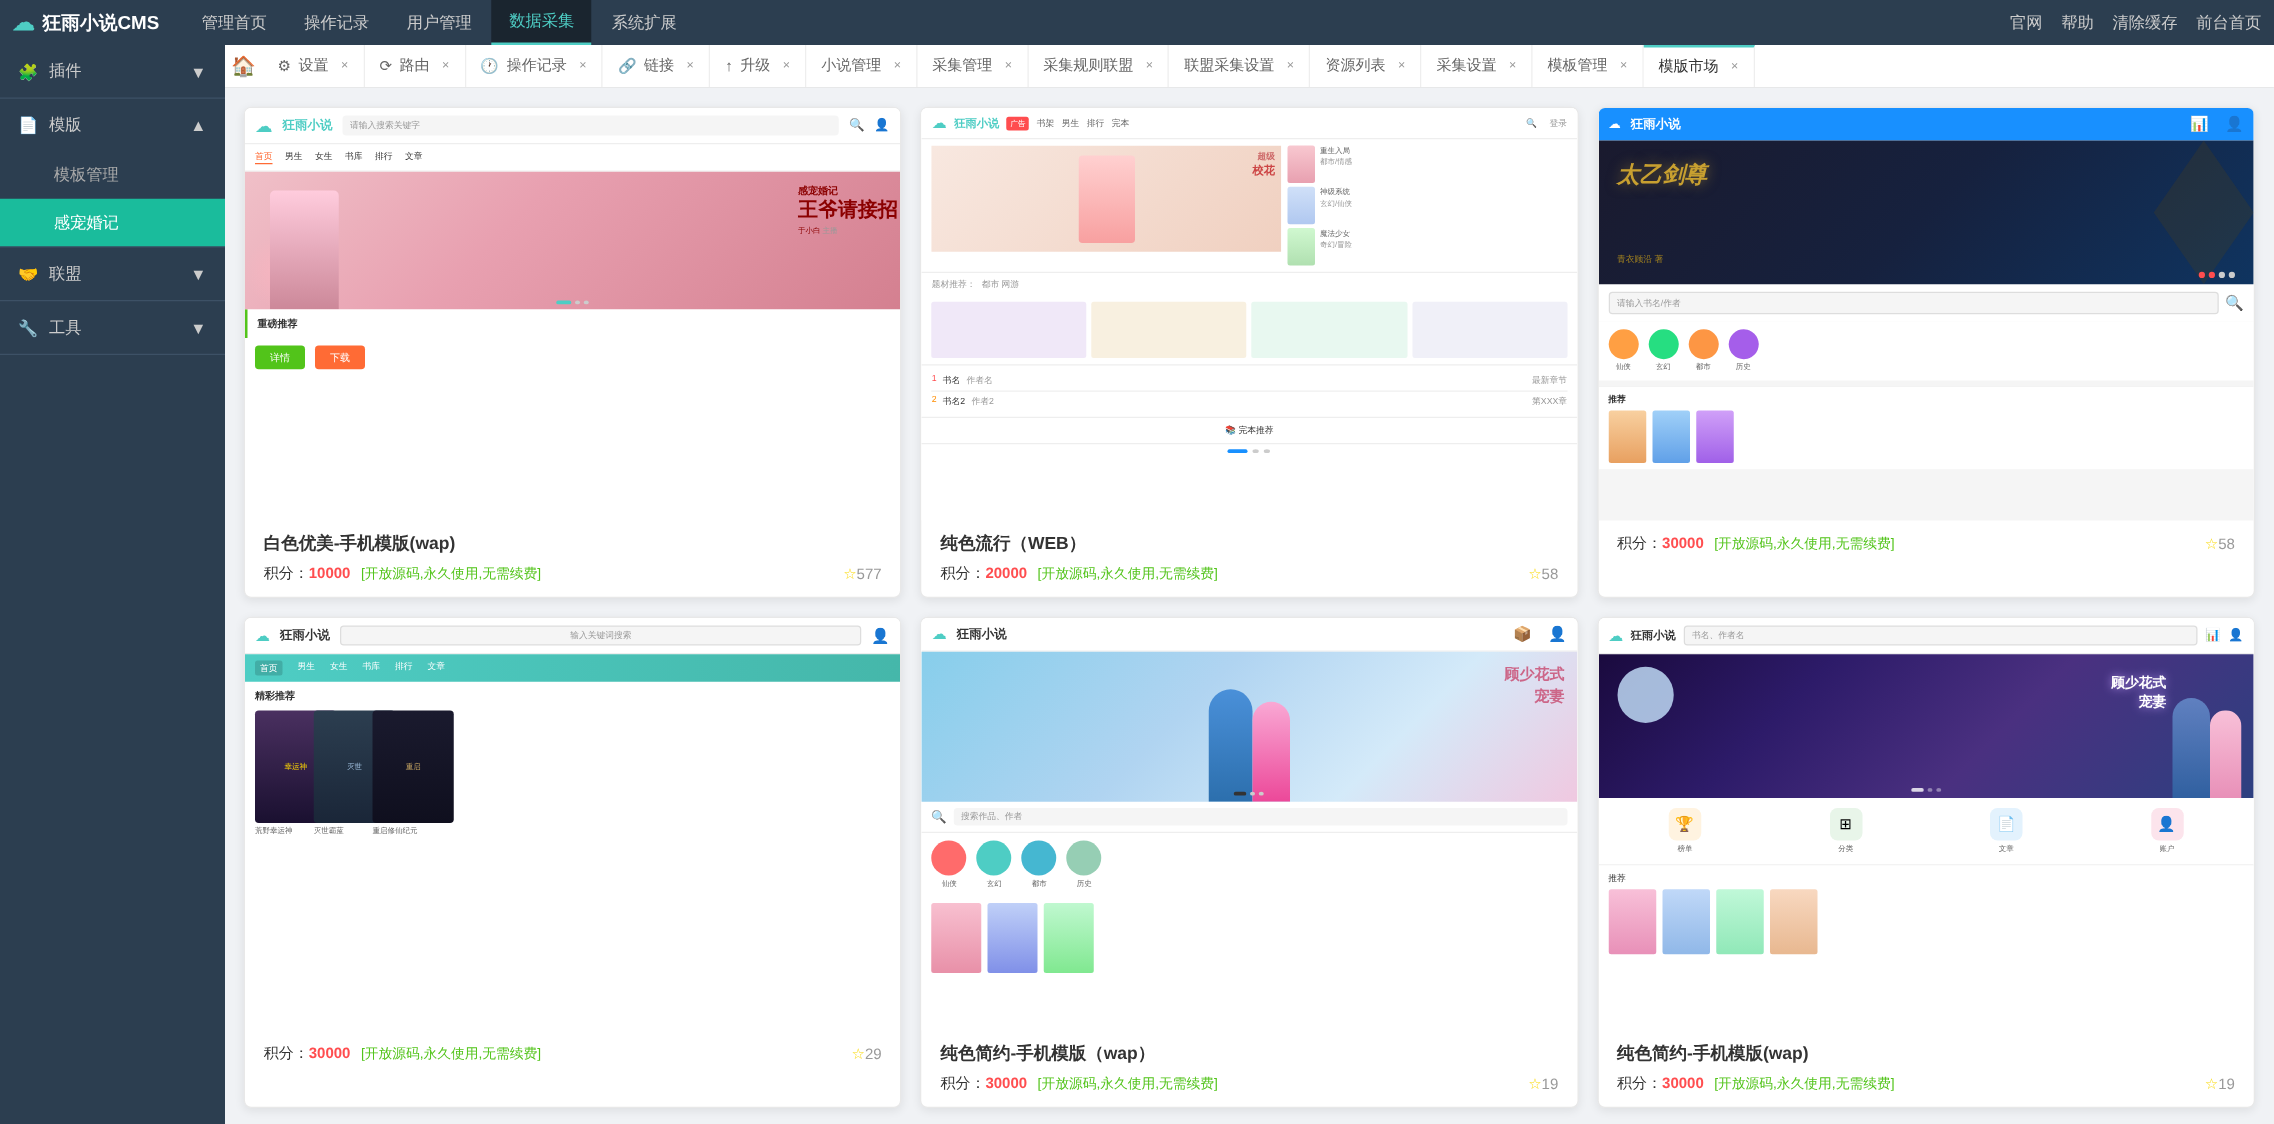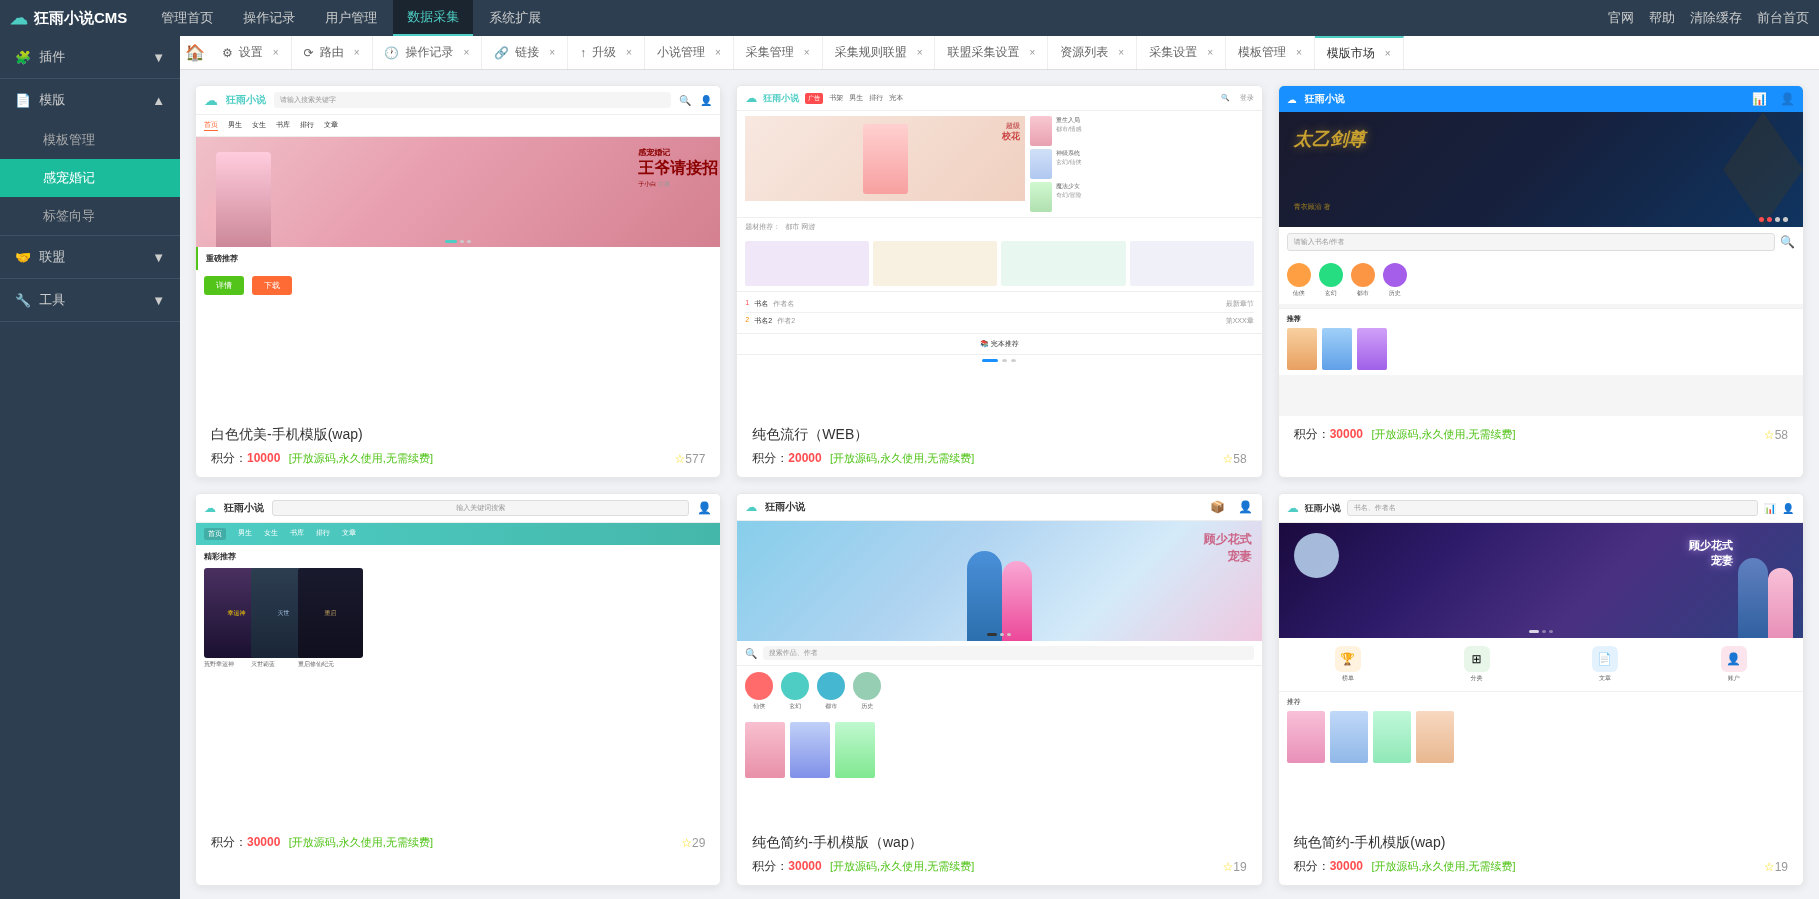--- a/index.html
+++ b/index.html
@@ -64,21 +64,21 @@
     
     .template-card {
       background: #fff; border-radius: 6px; overflow: hidden;
       box-shadow: 0 2px 8px rgba(0,0,0,0.08); border: 1px solid #e8e8e8;
     }
     .template-preview {
       width: 100%; height: 330px; overflow: hidden; position: relative;
       background: #f5f5f5;
     }
     .template-card-footer { padding: 10px 15px; }
-    .template-card-title { font-size: 14px; color: #333; margin-bottom: 6px; font-weight: normal; }
+    .template-card-title { font-size: 14px; color: #333; margin-bottom: 6px; font-weight: bold; }
     .template-card-meta { display: flex; align-items: center; justify-content: space-between; }
     .template-score { color: #333; font-size: 12px; }
     .template-score .score-val { color: #ff4d4f; font-weight: bold; }
     .template-score .score-tag { color: #52c41a; font-size: 11px; margin-left: 5px; }
     .template-stars { color: #999; font-size: 12px; }
     .template-stars .star { color: #fadb14; }
 
     
     .preview-1 { background: #fff; font-size: 8px; }
     .p1-header { display: flex; align-items: center; padding: 6px 8px; background: #fff; border-bottom: 1px solid #eee; gap: 8px; }
@@ -177,24 +177,20 @@
       </div>
       <span>▲</span>
     </div>
     <div class="sidebar-item">
       <span></span>
       <span>模板管理</span>
     </div>
     <div class="sidebar-item active">
       <span></span>
       <span>感宠婚记</span>
-    </div>
-    <div class="sidebar-item">
-      <span></span>
-      <span>标签向导</span>
     </div>
   </div>
   <div class="sidebar-section">
     <div class="sidebar-header">
       <div class="sh-left">
         <span>🤝</span>
         <span>联盟</span>
       </div>
       <span>▼</span>
     </div>

